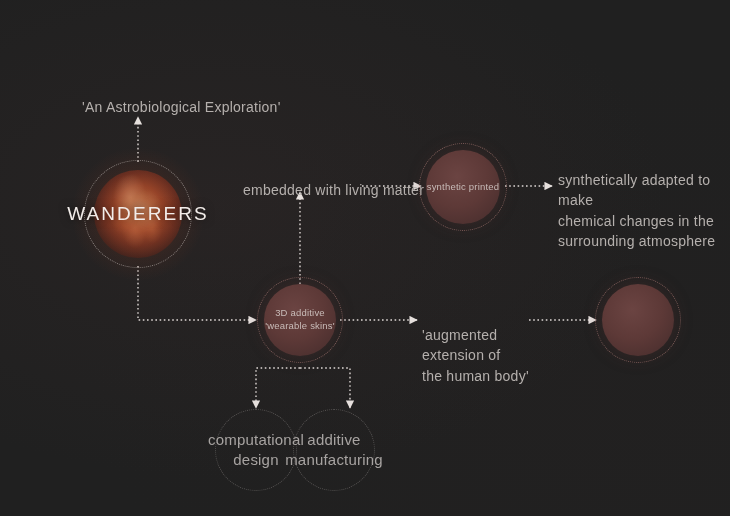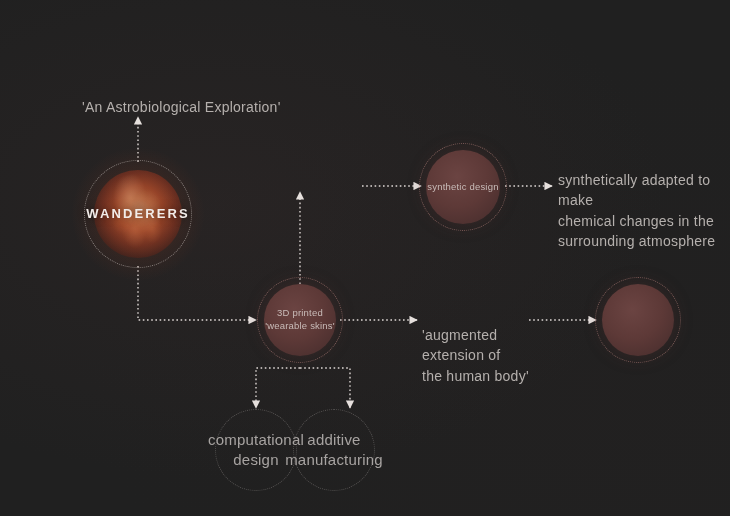--- a/index.html
+++ b/index.html
@@ -125,23 +125,23 @@
     filter: blur(1.2px);
   }
   #node-wanderers .ring {
     inset: -10px;
     border-color: rgba(222,214,210,0.50);
     z-index: 4;
   }
   #node-wanderers .node-label {
     z-index: 5;
     color: #f2ece9;
-    font-size: 13px;
+    font-size: 19px;
     letter-spacing: 2.1px;
-    font-weight: 700;
+    font-weight: 400;
     text-shadow: 0 0 8px rgba(0,0,0,0.55);
   }
 
   
   .caption {
     position: absolute;
     color: #b5b0ad;
     font-size: 14px;
     line-height: 1.45;
     letter-spacing: 0.25px;
@@ -190,45 +190,46 @@
 
   <div class="node" id="node-wanderers" style="left:94px; top:170px; width:88px; height:88px;">
     <div class="glow-outer"></div>
     <div class="texture"></div>
     <div class="ring"></div>
     <div class="node-label">WANDERERS</div>
   </div>
 
   <div class="node filled" style="left:426px; top:150px; width:74px; height:74px;">
     <div class="ring"></div>
-    <div class="node-label">synthetic design</div>
+    <div class="node-label">synthetic printed</div>
   </div>
 
   <div class="node filled" style="left:264px; top:284px; width:72px; height:72px;">
     <div class="ring"></div>
-    <div class="node-label">3D printed
+    <div class="node-label">3D additive
 'wearable skins'</div>
   </div>
 
   <div class="node filled" style="left:602px; top:284px; width:72px; height:72px;">
     <div class="ring"></div>
   </div>
 
   <div class="node hollow" style="left:222px; top:416px; width:68px; height:68px;">
     <div class="ring faint"></div>
     <div class="node-label">computational
 design</div>
   </div>
 
   <div class="node hollow" style="left:300px; top:416px; width:68px; height:68px;">
     <div class="ring faint"></div>
     <div class="node-label">additive
 manufacturing</div>
   </div>
 
+  <div class="caption left" style="left:243px; top:180px;">embedded with living matter</div>
 
   <div class="caption center" style="left:558px; top:170px; width:164px;">synthetically adapted to make
 chemical changes in the
 surrounding atmosphere</div>
 
   <div class="caption center" style="left:422px; top:325px; width:108px;">'augmented extension of
 the human body'</div>
 
 </div>
 

